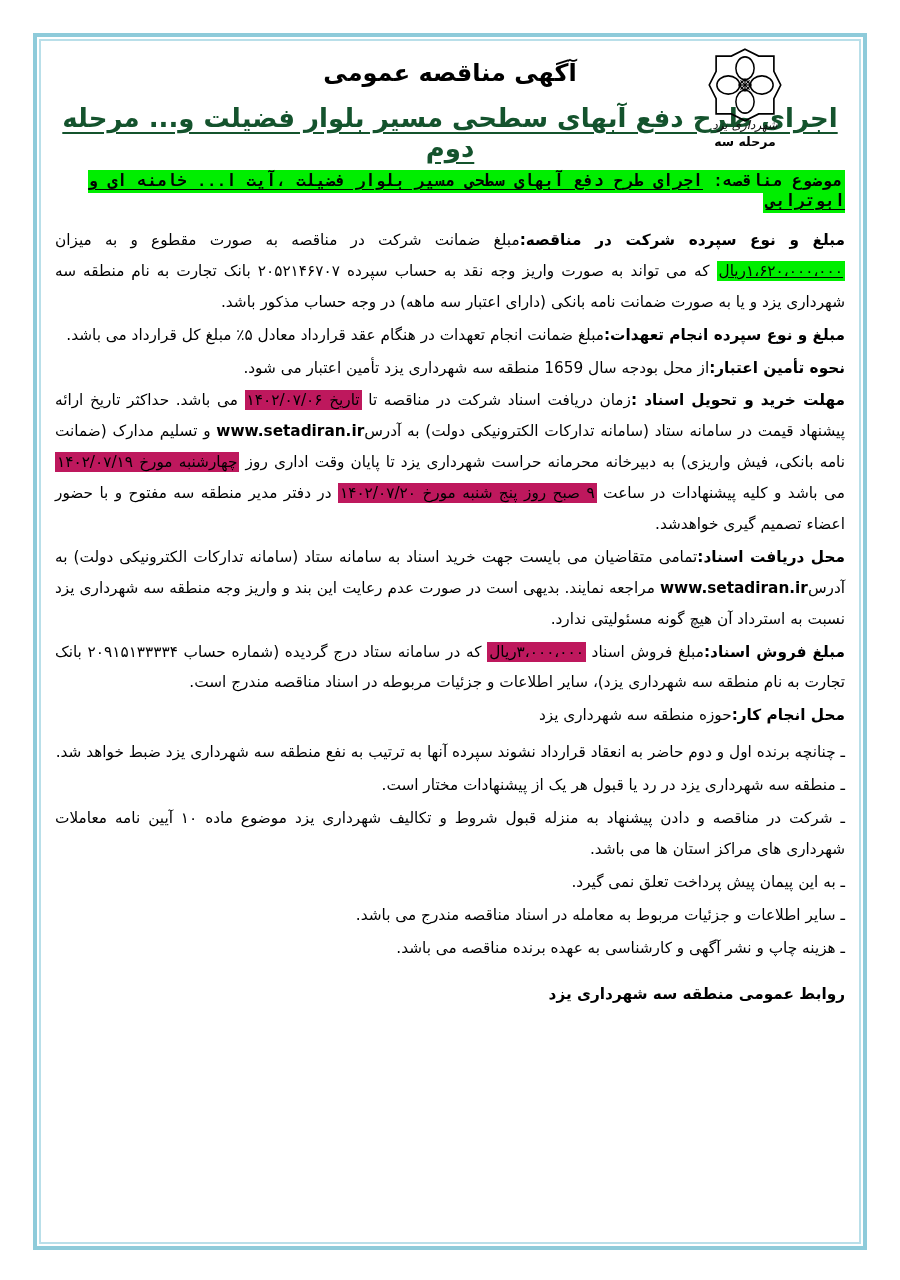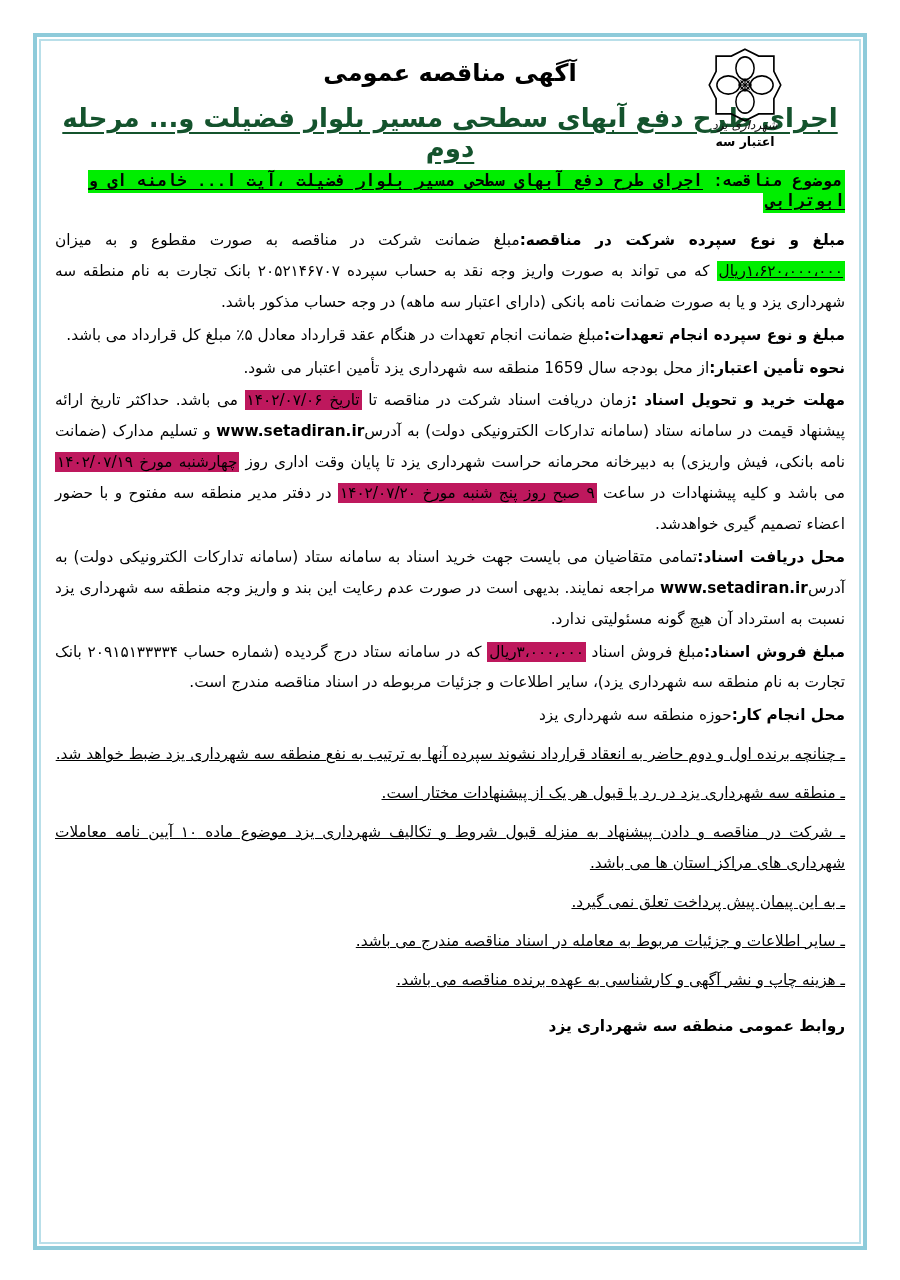--- a/index.html
+++ b/index.html
@@ -134,23 +134,22 @@
     padding: 2px 3px;
   }
   .subject-line .underline-part {
     text-decoration: underline;
     text-underline-offset: 3px;
   }
   .bullets {
     margin-top: 6px;
   }
   .bullet {
-    margin: 8px 0 2px 0;
+    margin: 0 0 2px 0;
     text-align: justify;
-    text-decoration: underline;
   }
   .signature {
     margin-top: 16px;
     font-weight: bold;
     font-size: 15.3px;
     text-align: right;
   }
   .latin { direction: ltr; unicode-bidi: embed; display: inline-block; font-weight: bold; }
 </style>
 </head>
@@ -172,21 +171,21 @@
           <ellipse cx="50" cy="72" rx="12" ry="15" fill="none" stroke="#000" stroke-width="2"></ellipse>
           <ellipse cx="28" cy="50" rx="15" ry="12" fill="none" stroke="#000" stroke-width="2"></ellipse>
           <ellipse cx="72" cy="50" rx="15" ry="12" fill="none" stroke="#000" stroke-width="2"></ellipse>
           <circle cx="50" cy="50" r="6" fill="none" stroke="#000" stroke-width="2"></circle>
           <line x1="50" y1="41" x2="50" y2="59" stroke="#000" stroke-width="1.6"></line>
           <line x1="41" y1="50" x2="59" y2="50" stroke="#000" stroke-width="1.6"></line>
           <line x1="44" y1="44" x2="56" y2="56" stroke="#000" stroke-width="1.4"></line>
           <line x1="56" y1="44" x2="44" y2="56" stroke="#000" stroke-width="1.4"></line>
         </svg>
         <div class="logo-script">شهرداری یزد</div>
-        <div class="logo-sub">اعتبار سه</div>
+        <div class="logo-sub">مرحله سه</div>
       </div>
 
       <div class="titles">
         <div class="title-main">آگهی مناقصه عمومی</div>
         <div class="title-sub">اجرای طرح دفع آبهای سطحی مسیر بلوار فضیلت و... مرحله دوم</div>
       </div>
     </div>
 
     <div class="subject-line">
       <span class="hl-box"><span>موضوع مناقصه:</span>&nbsp;<span class="underline-part">اجرای طرح دفع آبهای سطحی مسیر بلوار فضیلت ،آیت ا... خامنه ای و ابوترابی</span></span>

